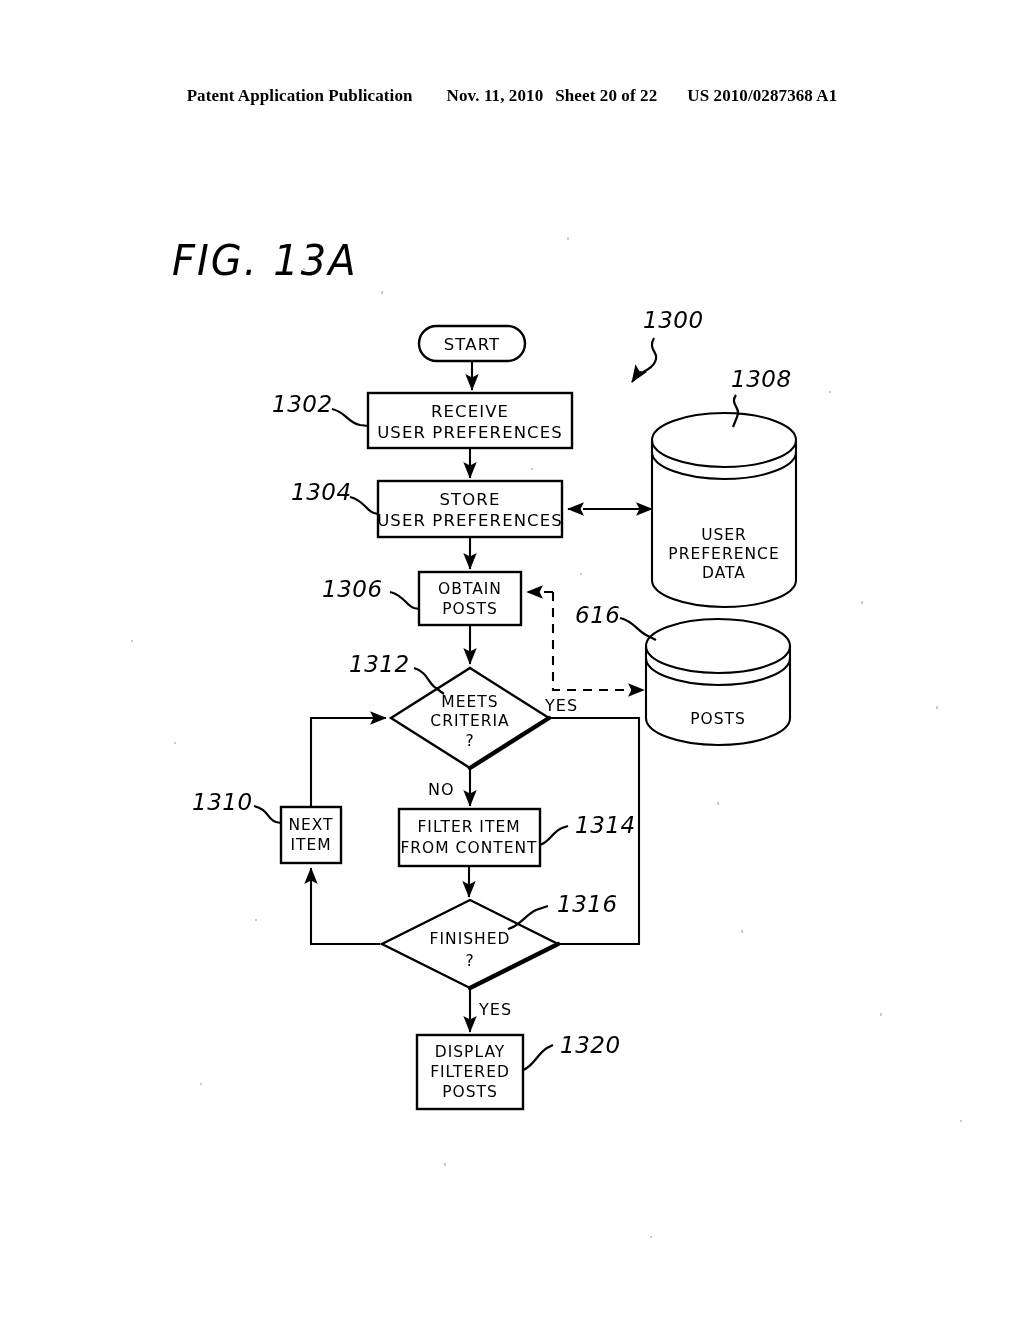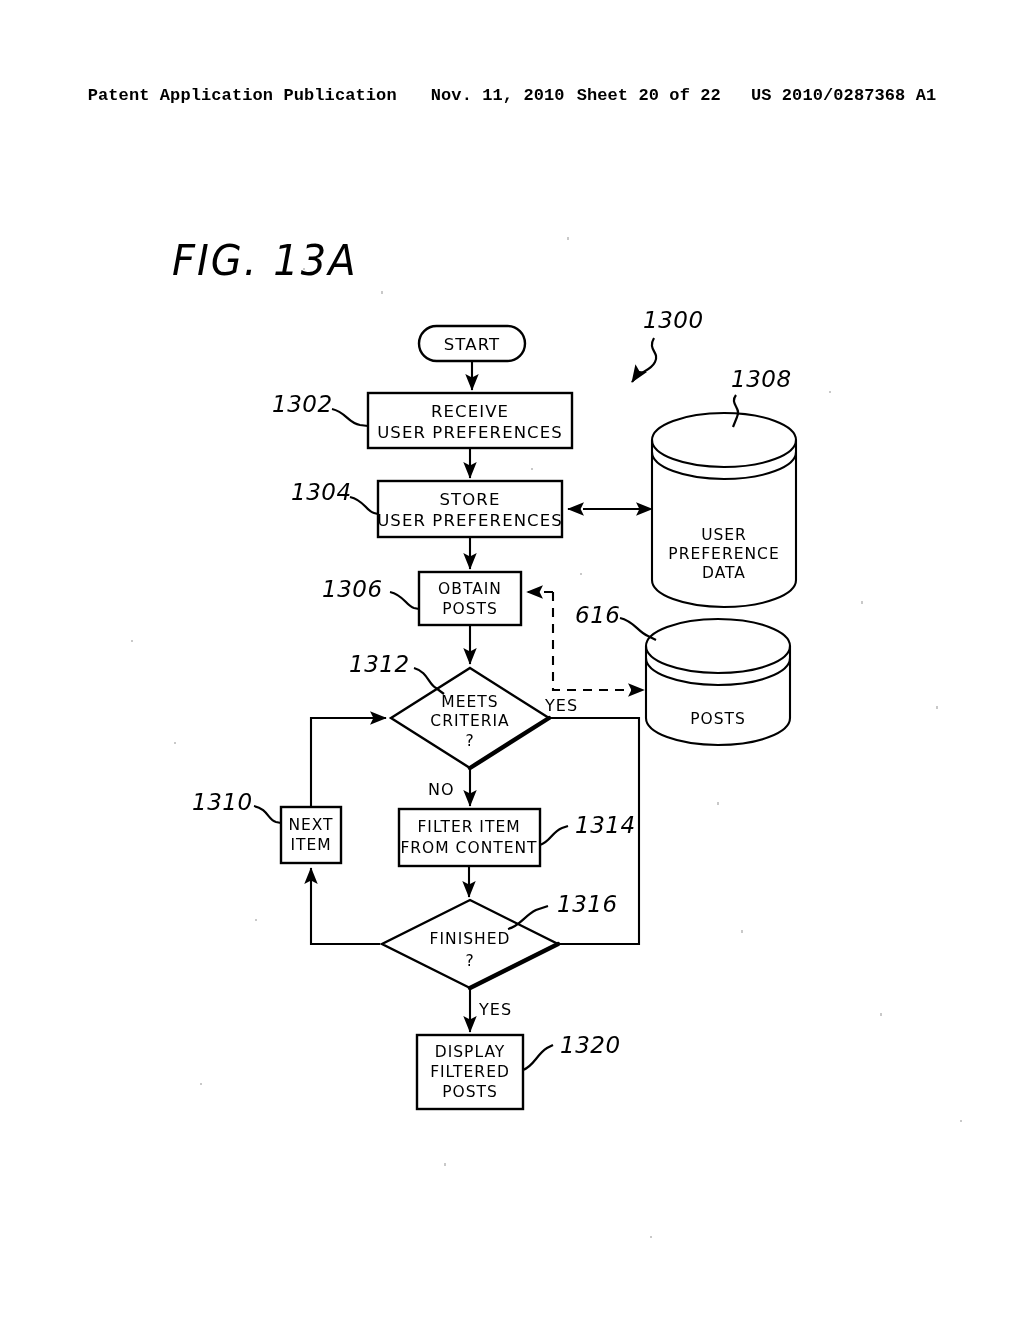--- a/index.html
+++ b/index.html
@@ -16,21 +16,21 @@
     overflow: hidden;
   }
 
   
   #page-header {
     position: absolute;
     top: 86px;
     left: 0;
     width: 1024px;
     text-align: center;
-    font-family: Liberation Mono, monospace;
+    font-family: Liberation Serif, serif;
     font-weight: bold;
     font-size: 17px;
     letter-spacing: 0.1px;
     white-space: nowrap;
   }
   #page-header .seg { display: inline-block; }
   #page-header .gap-a { display: inline-block; width: 34px; }
   #page-header .gap-b { display: inline-block; width: 12px; }
   #page-header .gap-c { display: inline-block; width: 30px; }
 

